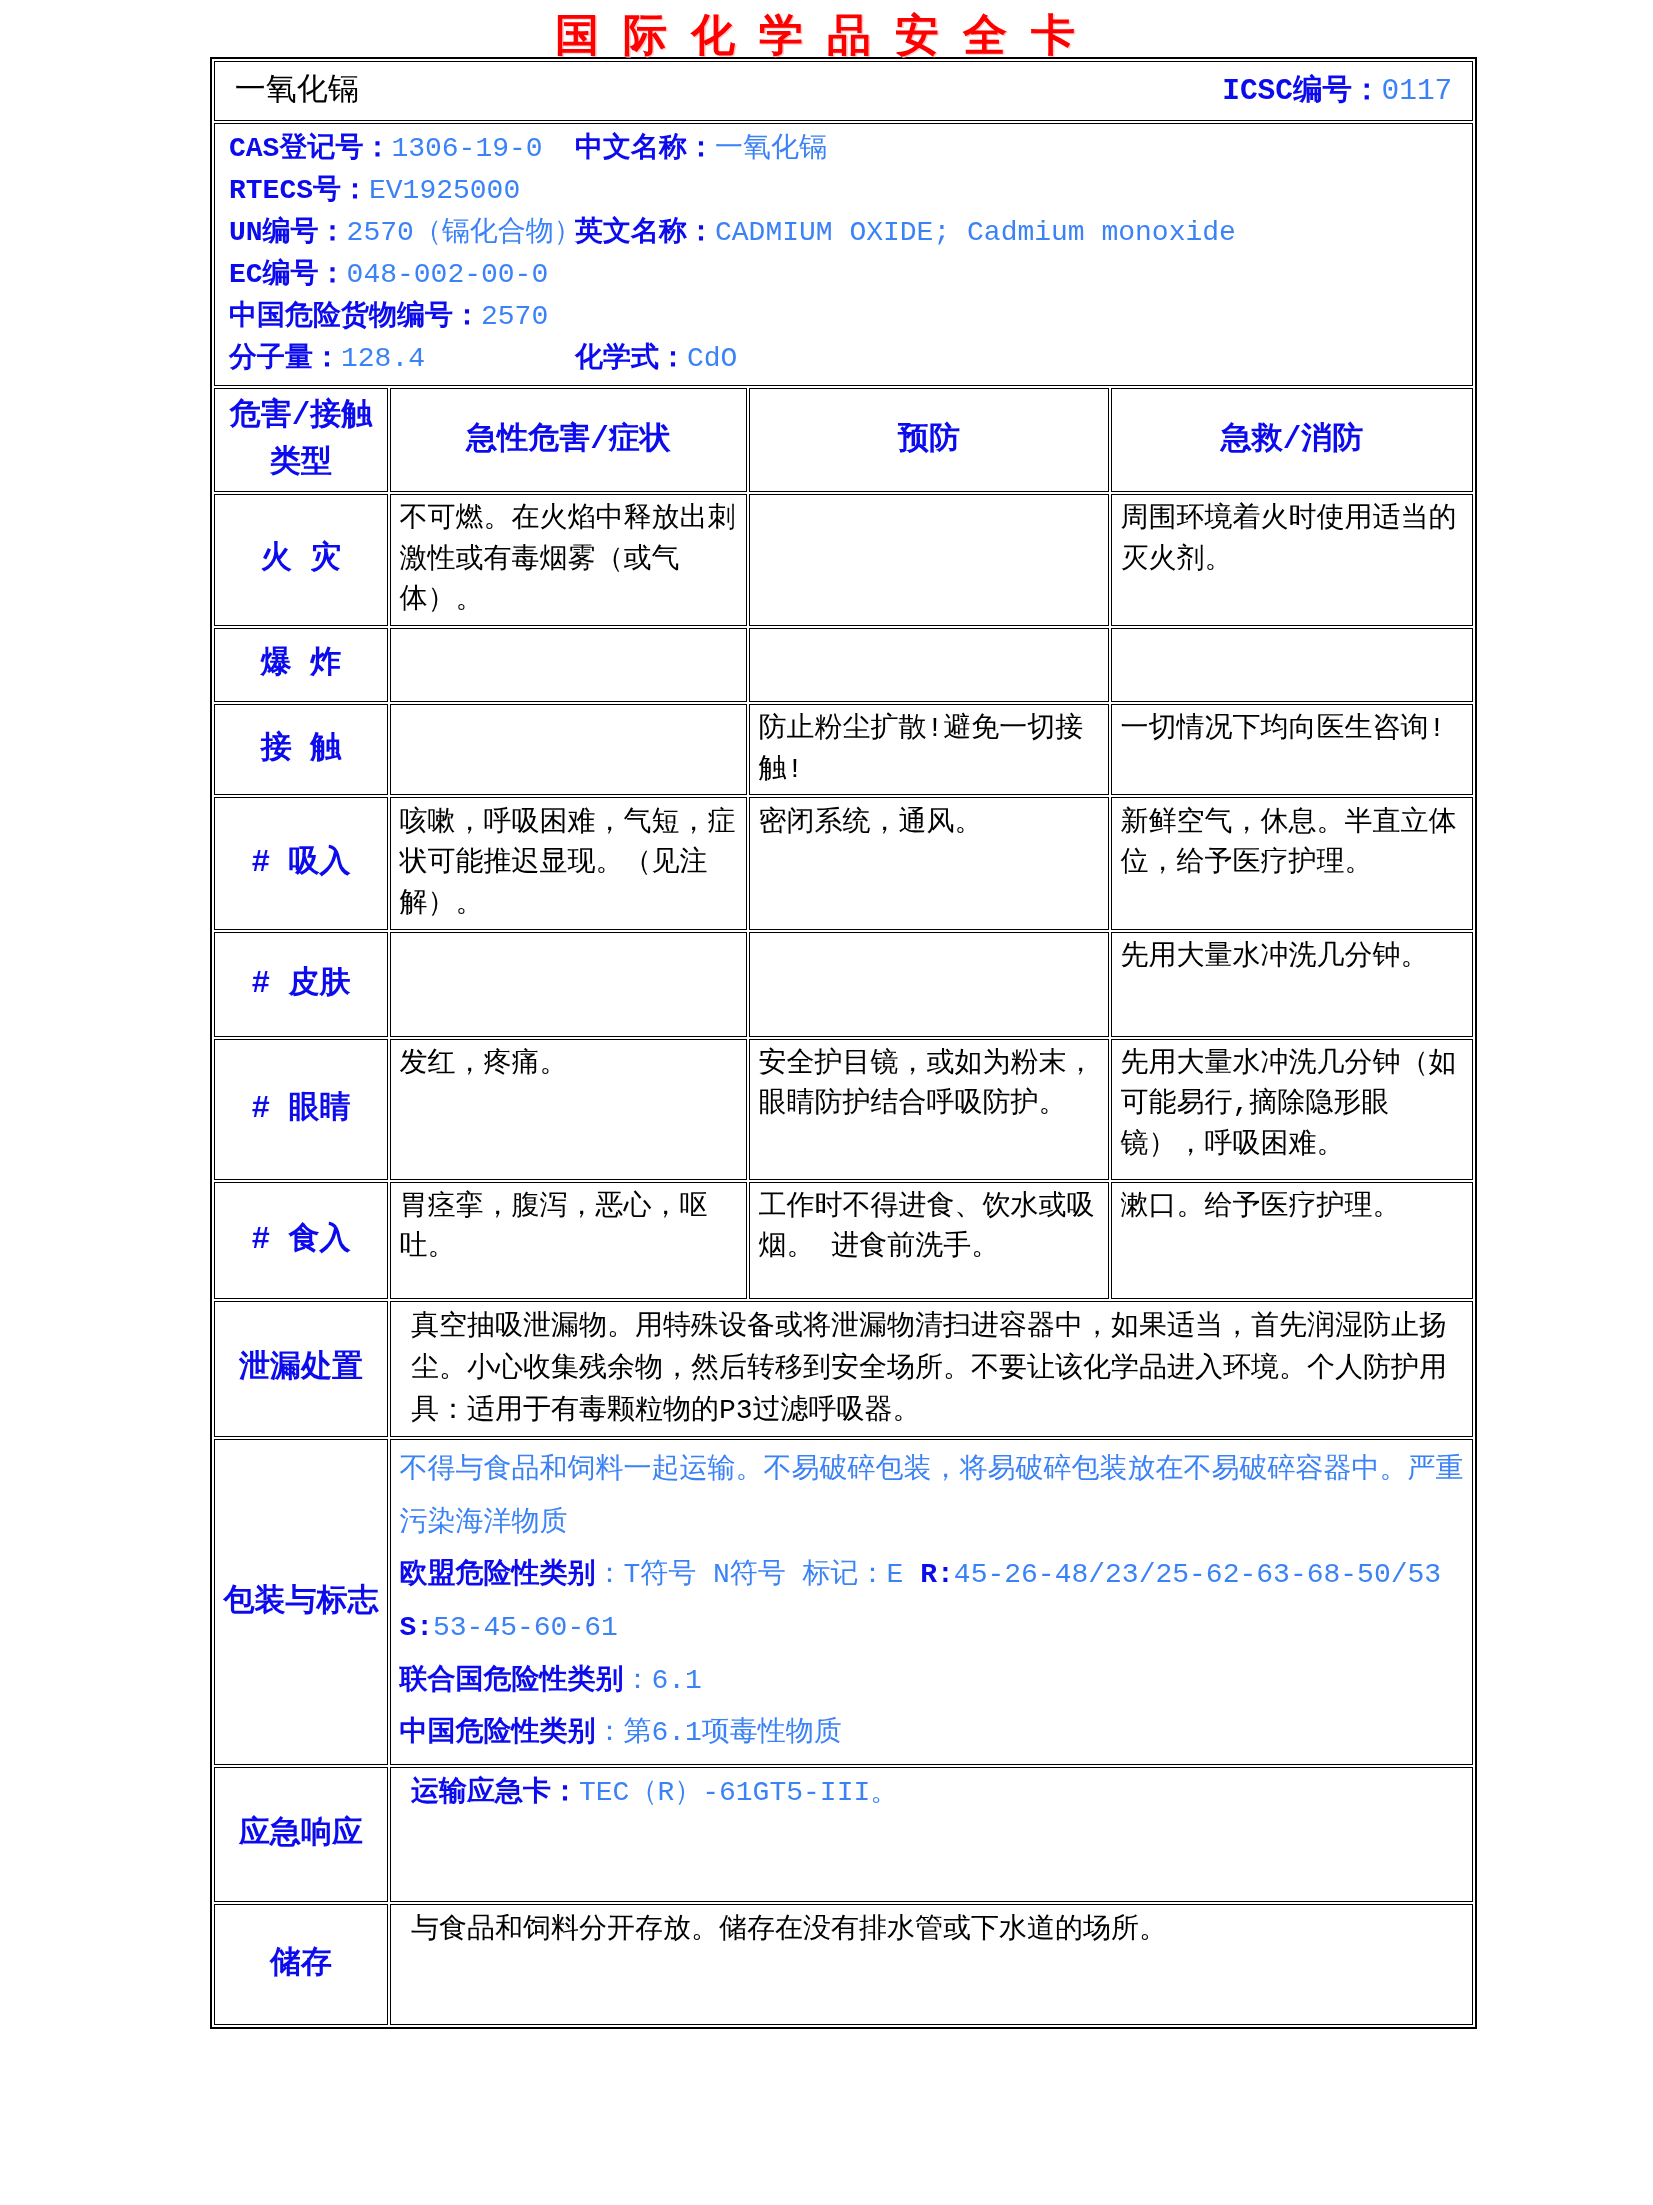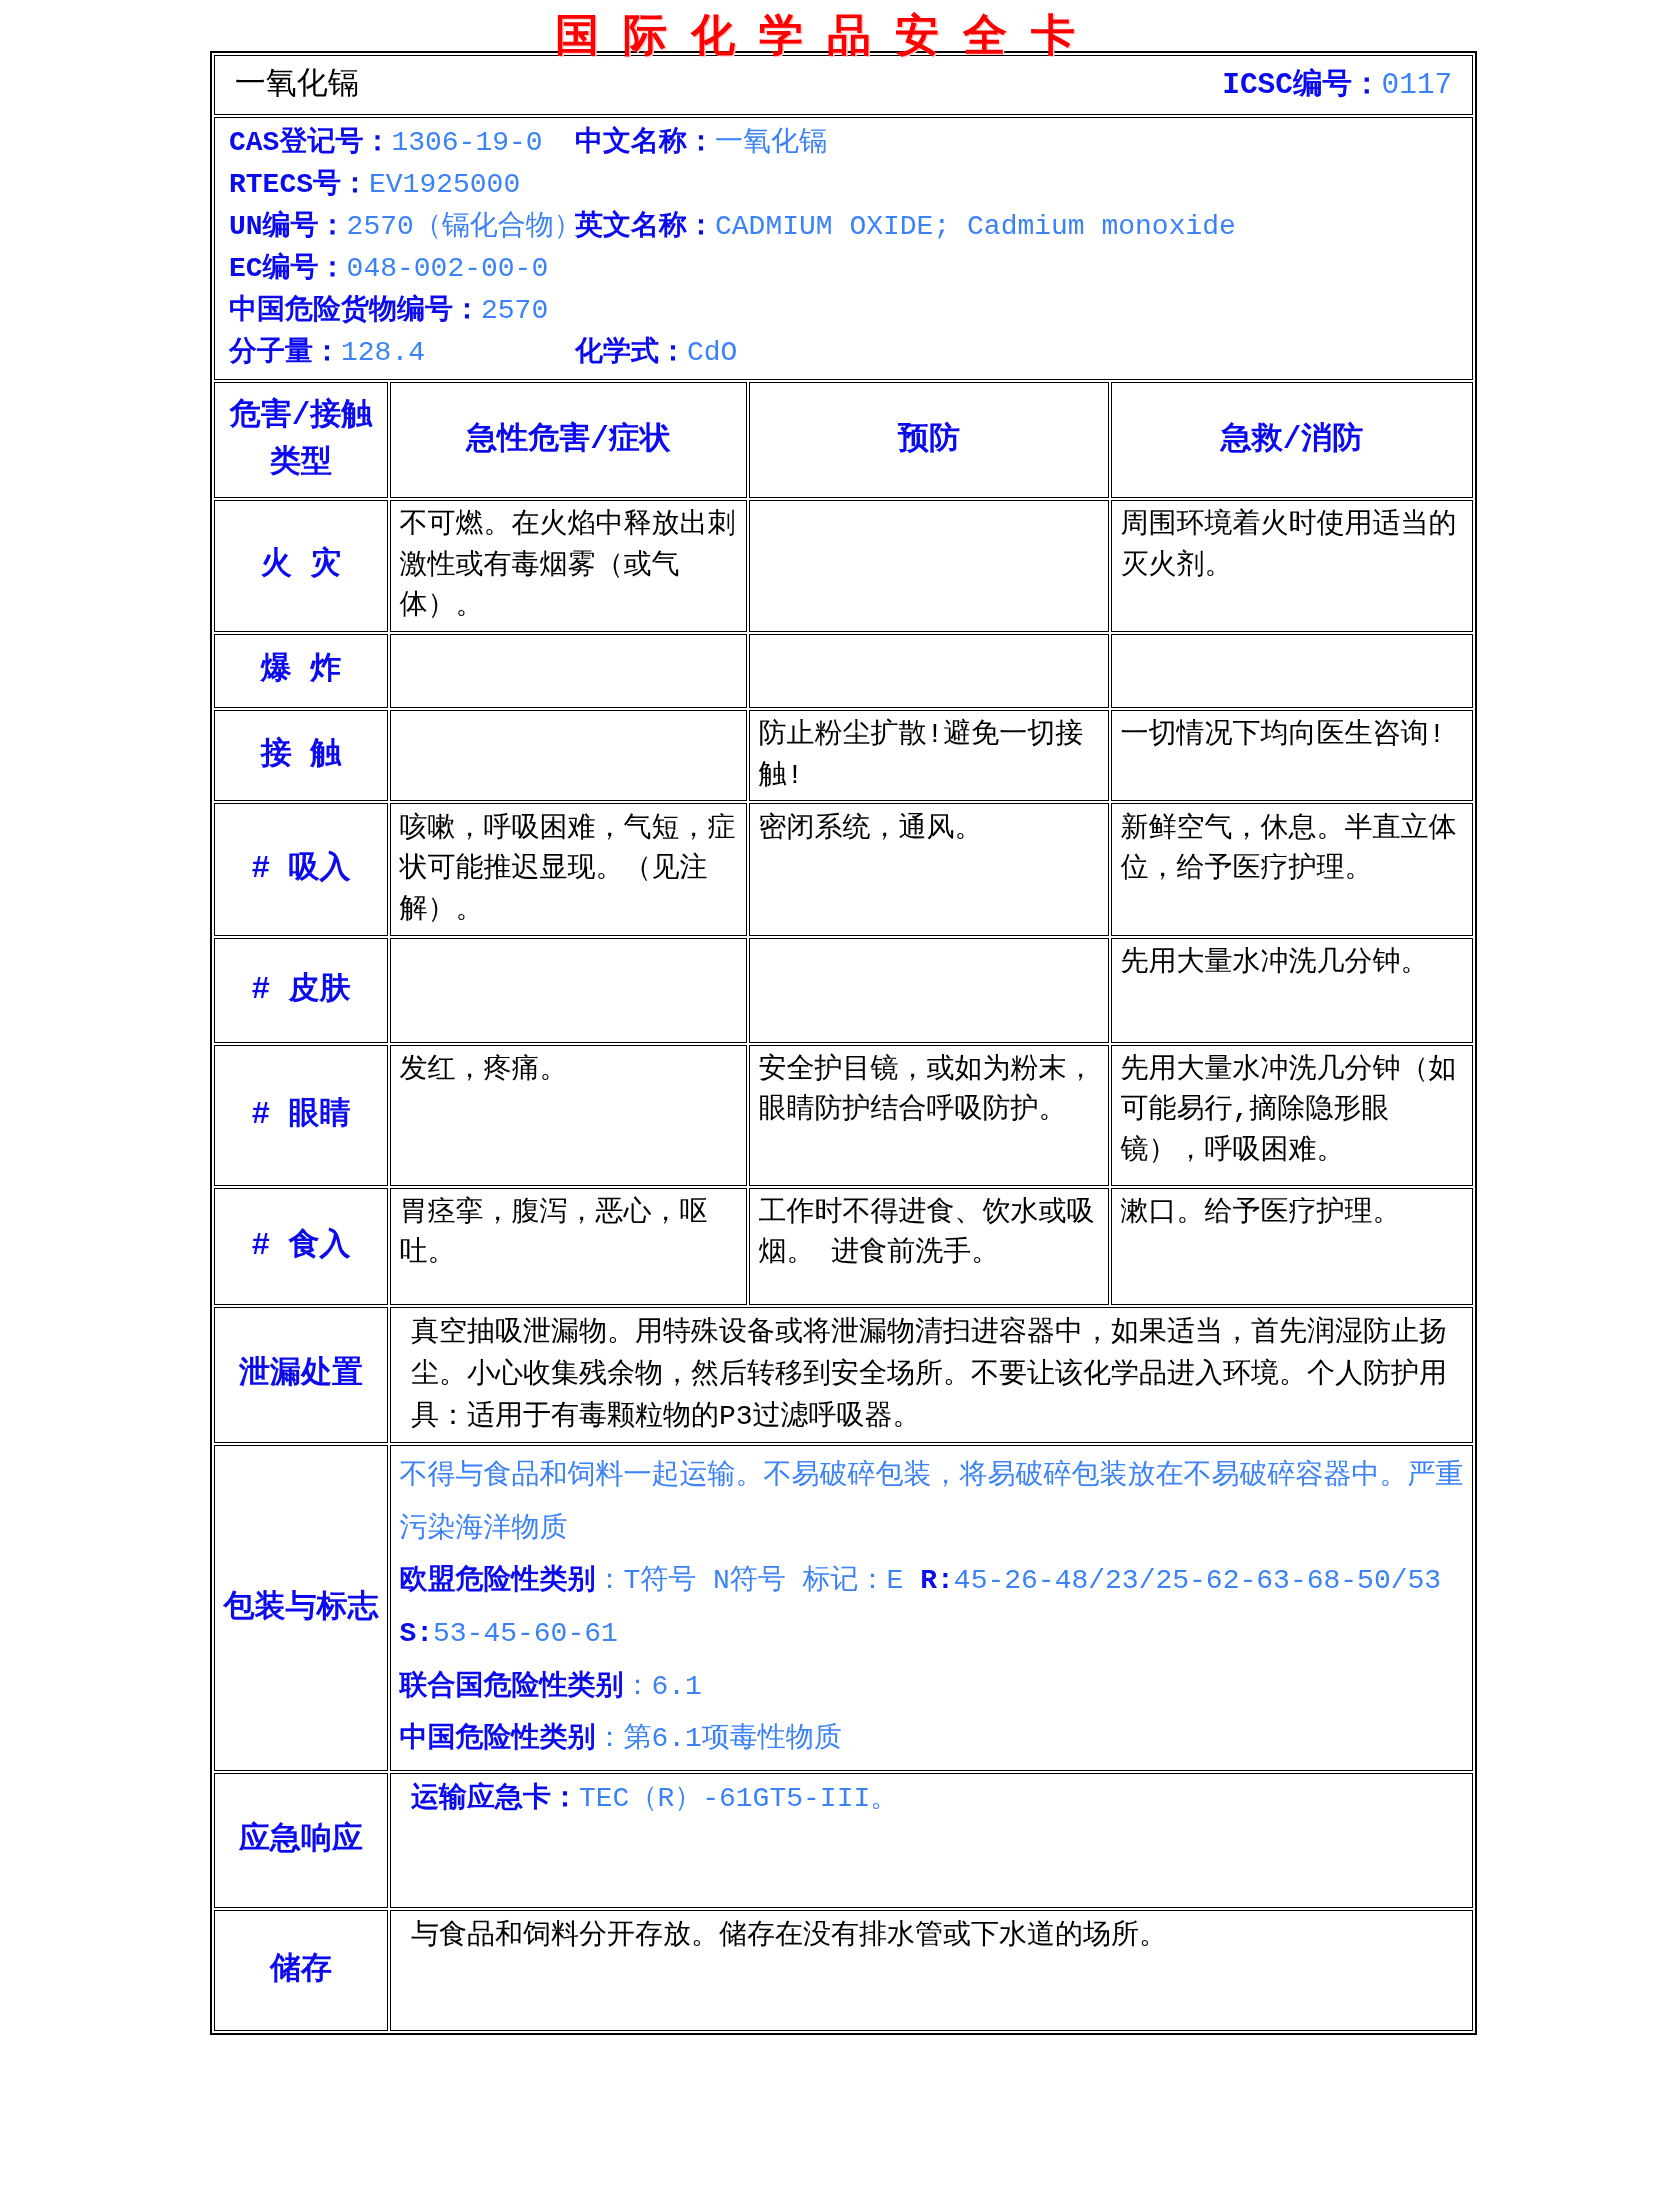--- a/index.html
+++ b/index.html
@@ -12,21 +12,21 @@
   .page-title{
     margin-top:1.4px;
     text-align:center;
     font-family:"DejaVu Sans","Liberation Sans",sans-serif;
     font-size:44px;
     font-weight:bold;
     color:#FE0000;
     letter-spacing:24px;
     text-shadow:1.4px 1.4px 0 #ffc9c9;
     line-height:68px;
-    height:50px;
+    height:56px;
   }
   table.card{
     table-layout:fixed;
     border-collapse:separate;
     border-spacing:2.1px;
     border:2.8px solid #000;
     background:#fff;
     width:1261px;
     margin-left:210px;
   }
@@ -104,21 +104,21 @@
         <div class="info-item" style="grid-column:1;grid-row:3"><span class="blu">UN编号：</span><span class="val">2570（镉化合物）</span></div>
         <div class="info-item" style="grid-column:2;grid-row:3"><span class="blu">英文名称：</span><span class="val">CADMIUM OXIDE; Cadmium monoxide</span></div>
         <div class="info-item" style="grid-column:1;grid-row:4"><span class="blu">EC编号：</span><span class="val">048-002-00-0</span></div>
         <div class="info-item" style="grid-column:1;grid-row:5"><span class="blu">中国危险货物编号：</span><span class="val">2570</span></div>
         <div class="info-item" style="grid-column:1;grid-row:6"><span class="blu">分子量：</span><span class="val">128.4</span></div>
         <div class="info-item" style="grid-column:2;grid-row:6"><span class="blu">化学式：</span><span class="val">CdO</span></div>
       </div>
     </td>
   </tr>
 
-  <tr style="height:116px">
+  <tr style="height:104px">
     <td class="hdr">危害/接触类型</td>
     <td class="hdr">急性危害/症状</td>
     <td class="hdr">预防</td>
     <td class="hdr">急救/消防</td>
   </tr>
 
   <tr style="height:120px">
     <td class="lbl">火 灾</td>
     <td>不可燃。在火焰中释放出刺激性或有毒烟雾（或气体）。</td>
     <td></td>

